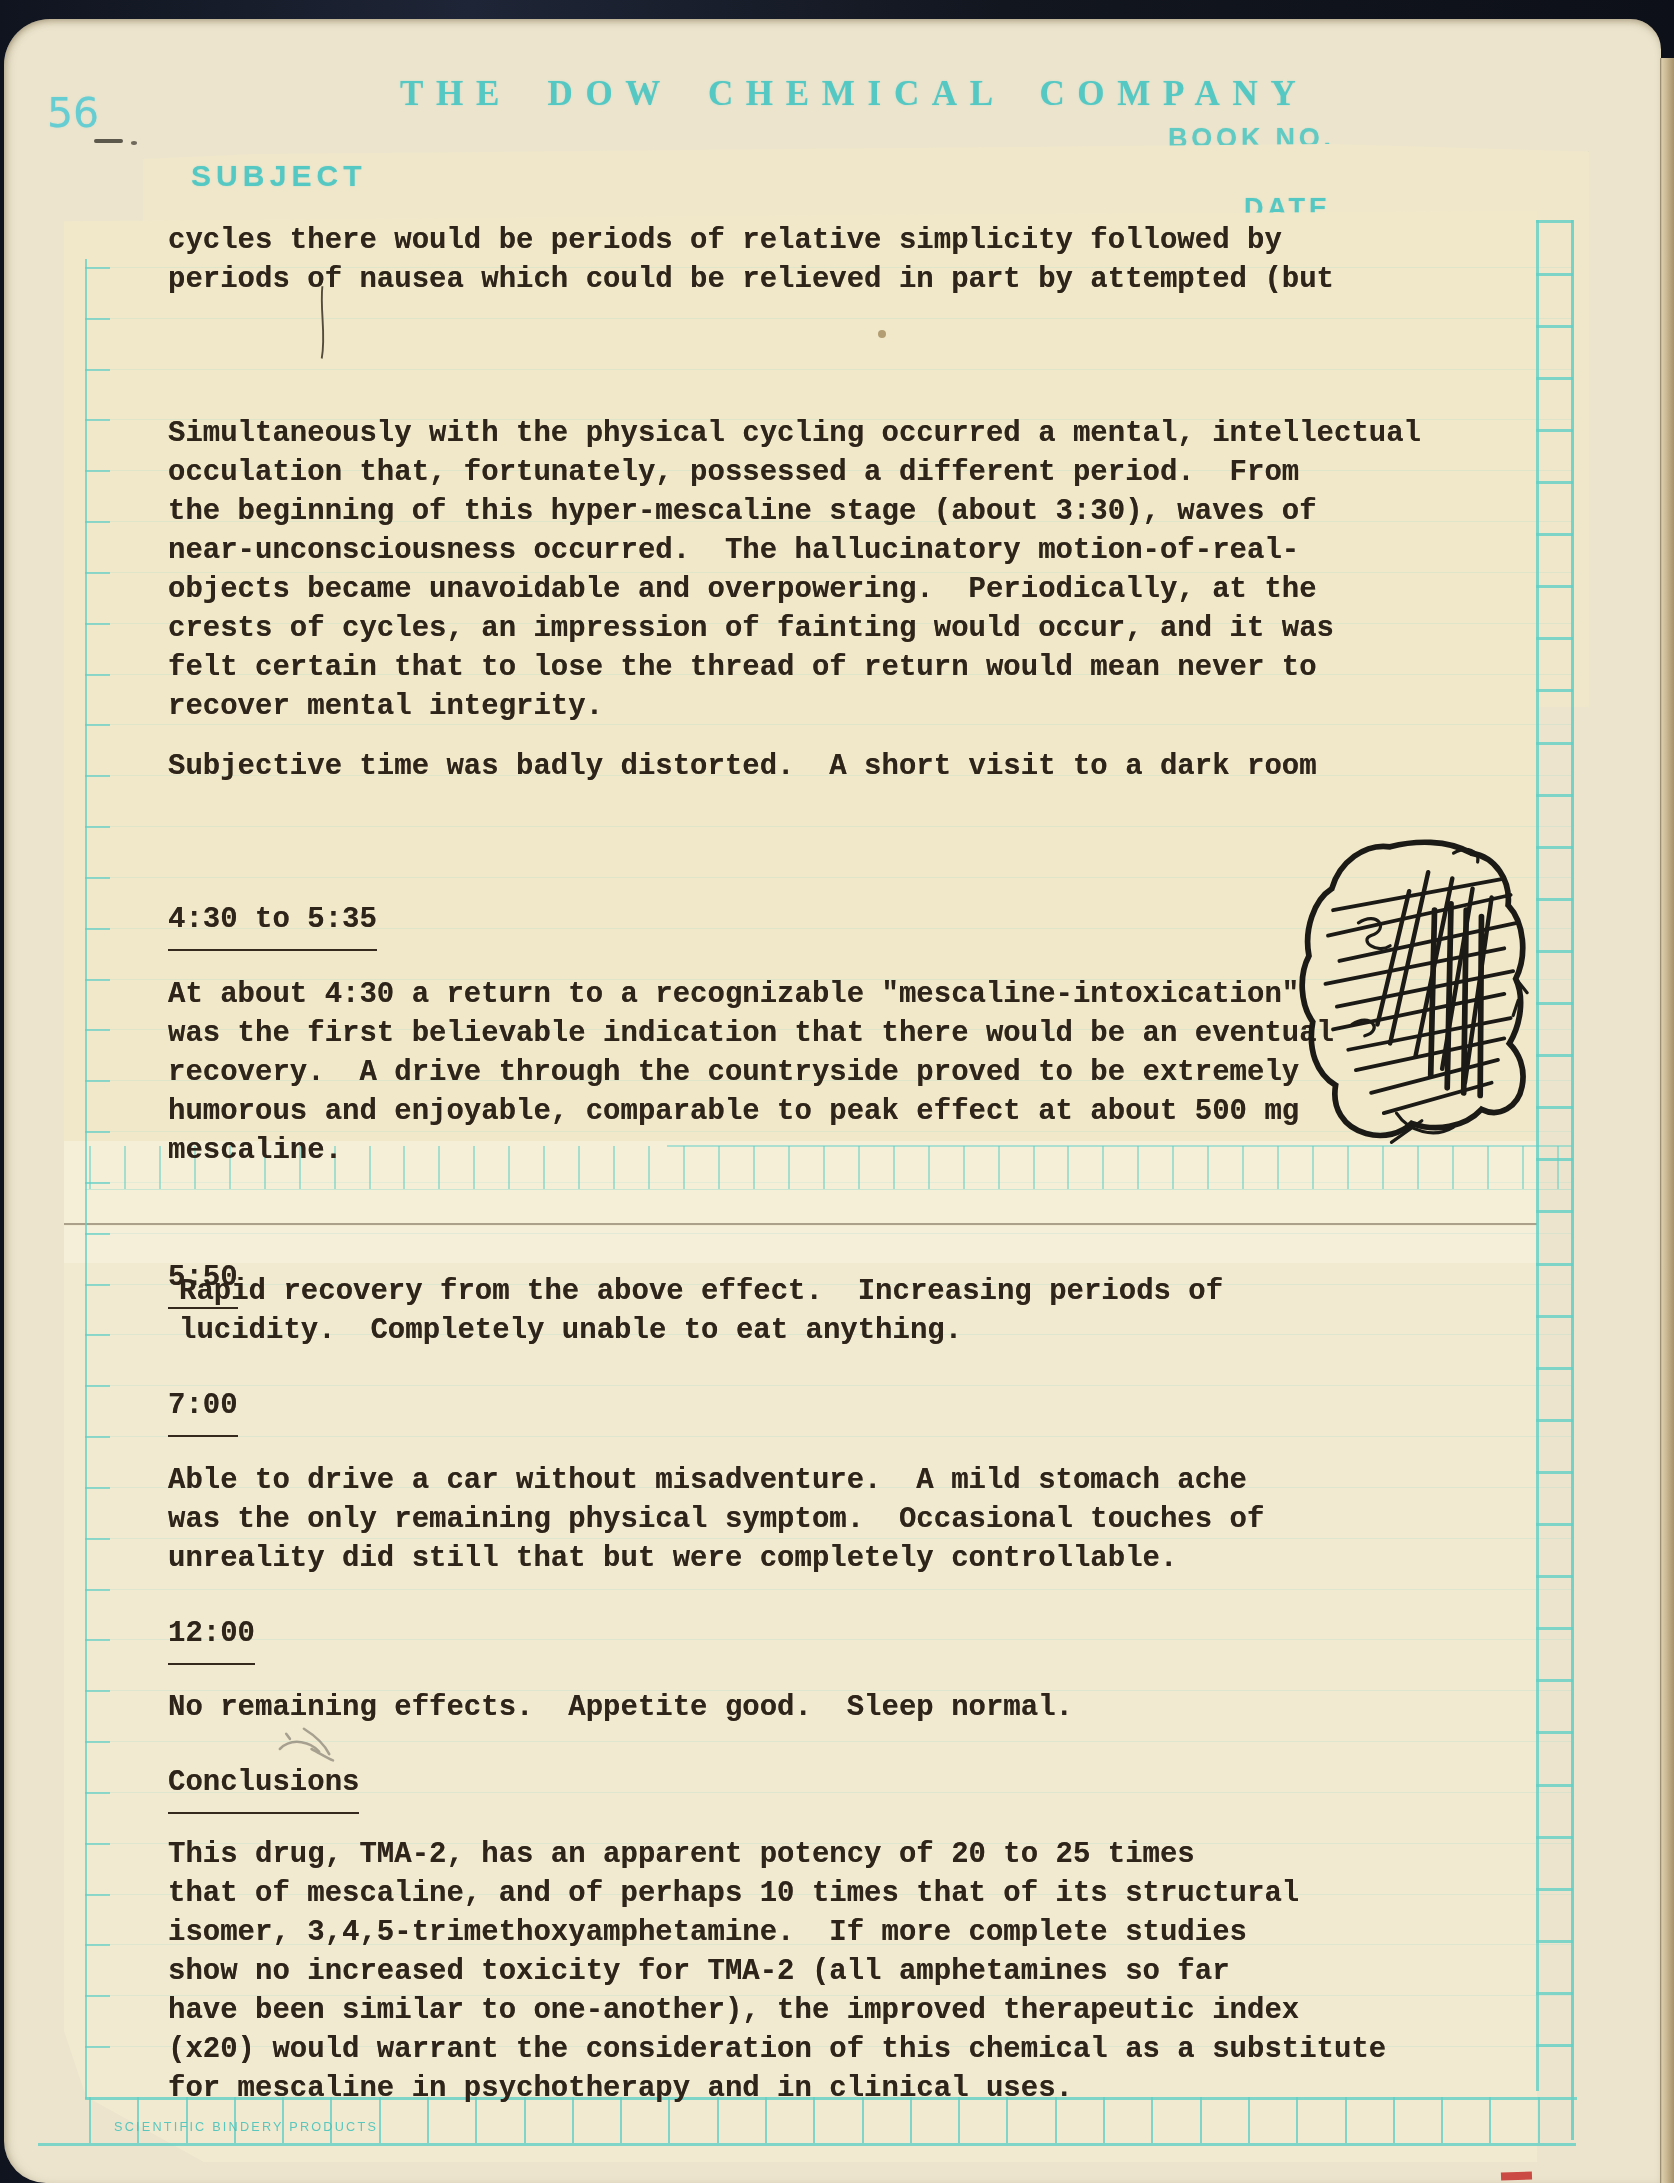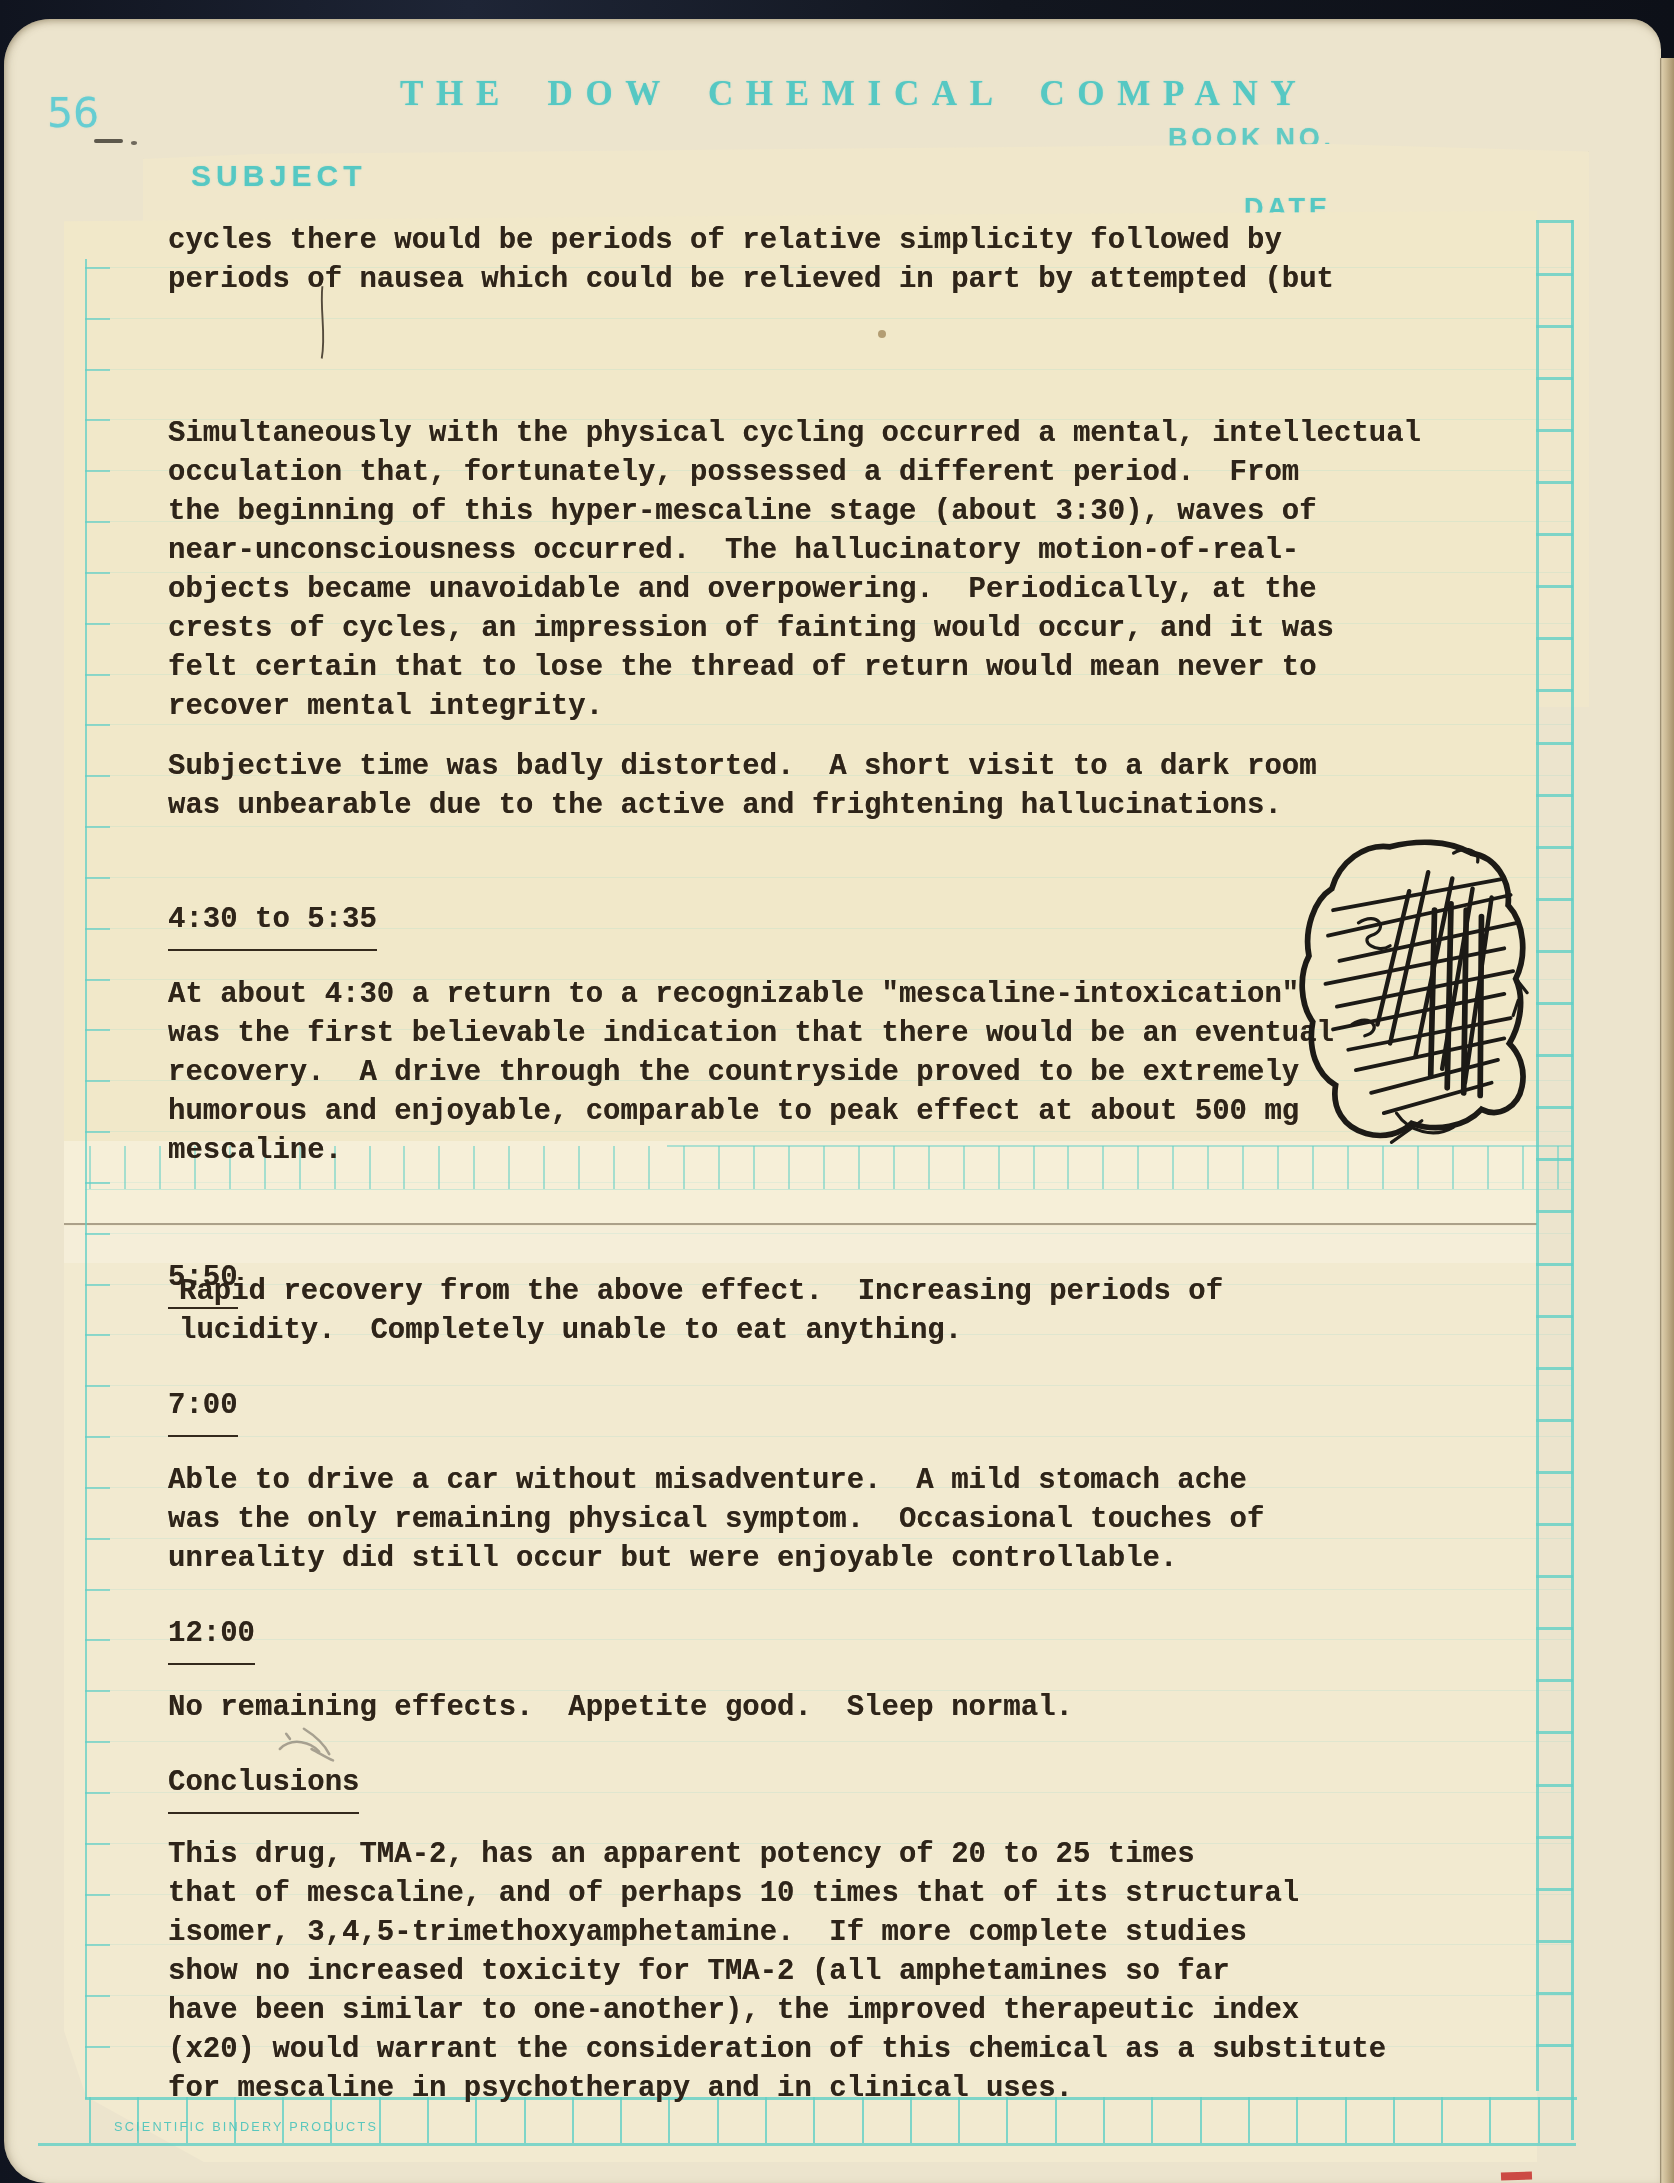--- a/index.html
+++ b/index.html
@@ -279,27 +279,27 @@
     <div class="g" style="left: 1393px; top: 2097px; width: 1.9px; height: 46px; opacity: 0.8;"></div>
     <div class="g" style="left: 1441px; top: 2097px; width: 1.9px; height: 46px; opacity: 0.8;"></div>
     <div class="g" style="left: 1489px; top: 2097px; width: 1.9px; height: 46px; opacity: 0.8;"></div>
     <div class="g" style="left: 1538px; top: 2097px; width: 1.9px; height: 46px; opacity: 0.8;"></div>
   </div>
 <div id="bindery" class="abs">SCIENTIFIC BINDERY PRODUCTS</div>
 
 <div id="typed-content" class="abs">
     <div class="block para" style="top: 221px;"><div class="tline">cycles there would be periods of relative simplicity followed by</div><div class="tline">periods of nausea which could be relieved in part by attempted (but</div></div>
     <div class="block para" style="top: 414px;"><div class="tline">Simultaneously with the physical cycling occurred a mental, intellectual</div><div class="tline">occulation that, fortunately, possessed a different period.  From</div><div class="tline">the beginning of this hyper-mescaline stage (about 3:30), waves of</div><div class="tline">near-unconsciousness occurred.  The hallucinatory motion-of-real-</div><div class="tline">objects became unavoidable and overpowering.  Periodically, at the</div><div class="tline">crests of cycles, an impression of fainting would occur, and it was</div><div class="tline">felt certain that to lose the thread of return would mean never to</div><div class="tline">recover mental integrity.</div></div>
-    <div class="block para" style="top: 747px;"><div class="tline">Subjective time was badly distorted.  A short visit to a dark room</div><div class="tline">was unbearable due to the active and frightening hallucinations.</div></div>
+    <div class="block para" style="top: 747px;"><div class="tline">Subjective time was badly distorted.  A short visit to a dark room</div></div>
     <div class="block heading" style="top: 900px;"><span class="hline">4:30 to 5:35</span></div>
     <div class="block para" style="top: 975px;"><div class="tline">At about 4:30 a return to a recognizable "mescaline-intoxication"</div><div class="tline">was the first believable indication that there would be an eventual</div><div class="tline">recovery.  A drive through the countryside proved to be extremely</div><div class="tline">humorous and enjoyable, comparable to peak effect at about 500 mg</div><div class="tline">mescaline.</div></div>
     <div class="block heading" style="top: 1258px;"><span class="hline">5:50</span></div>
     <div class="block para" style="top: 1272px; margin-left: 11px;"><div class="tline">Rapid recovery from the above effect.  Increasing periods of</div><div class="tline">lucidity.  Completely unable to eat anything.</div></div>
     <div class="block heading" style="top: 1386px;"><span class="hline">7:00</span></div>
-    <div class="block para" style="top: 1461px;"><div class="tline">Able to drive a car without misadventure.  A mild stomach ache</div><div class="tline">was the only remaining physical symptom.  Occasional touches of</div><div class="tline">unreality did still occur but were enjoyable controllable.</div></div>
+    <div class="block para" style="top: 1461px;"><div class="tline">Able to drive a car without misadventure.  A mild stomach ache</div><div class="tline">was the only remaining physical symptom.  Occasional touches of</div><div class="tline">unreality did still that but were completely controllable.</div></div>
     <div class="block heading" style="top: 1614px;"><span class="hline">12:00</span></div>
     <div class="block para" style="top: 1688px;"><div class="tline">No remaining effects.  Appetite good.  Sleep normal.</div></div>
     <div class="block heading" style="top: 1763px;"><span class="hline">Conclusions</span></div>
     <div class="block para" style="top: 1836px; line-height: 37px;"><div class="tline">This drug, TMA-2, has an apparent potency of 20 to 25 times</div><div class="tline">that of mescaline, and of perhaps 10 times that of its structural</div><div class="tline">isomer, 3,4,5-trimethoxyamphetamine.  If more complete studies</div><div class="tline">show no increased toxicity for TMA-2 (all amphetamines so far</div><div class="tline">have been similar to one-another), the improved therapeutic index</div><div class="tline">(x20) would warrant the consideration of this chemical as a substitute</div><div class="tline">for mescaline in psychotherapy and in clinical uses.</div></div>
   </div>
 
 <svg id="scribble" class="abs" width="241" height="311" viewBox="0 0 380 490">
   <g fill="none" stroke="#1c1a16" stroke-linecap="round">
     <path stroke-width="9" d="M150 20 C110 14 70 44 58 86 C30 104 14 150 22 192 C6 222 8 268 28 296 C20 340 34 378 64 396 C58 432 76 462 112 472 C140 480 168 472 184 456 C222 470 268 462 294 434 C322 448 352 430 358 398 C364 368 352 344 338 330 C356 300 362 258 348 228 C366 192 362 140 336 112 C340 72 316 36 278 30 C240 8 188 10 150 20 Z"></path>
     <g stroke-width="6">

